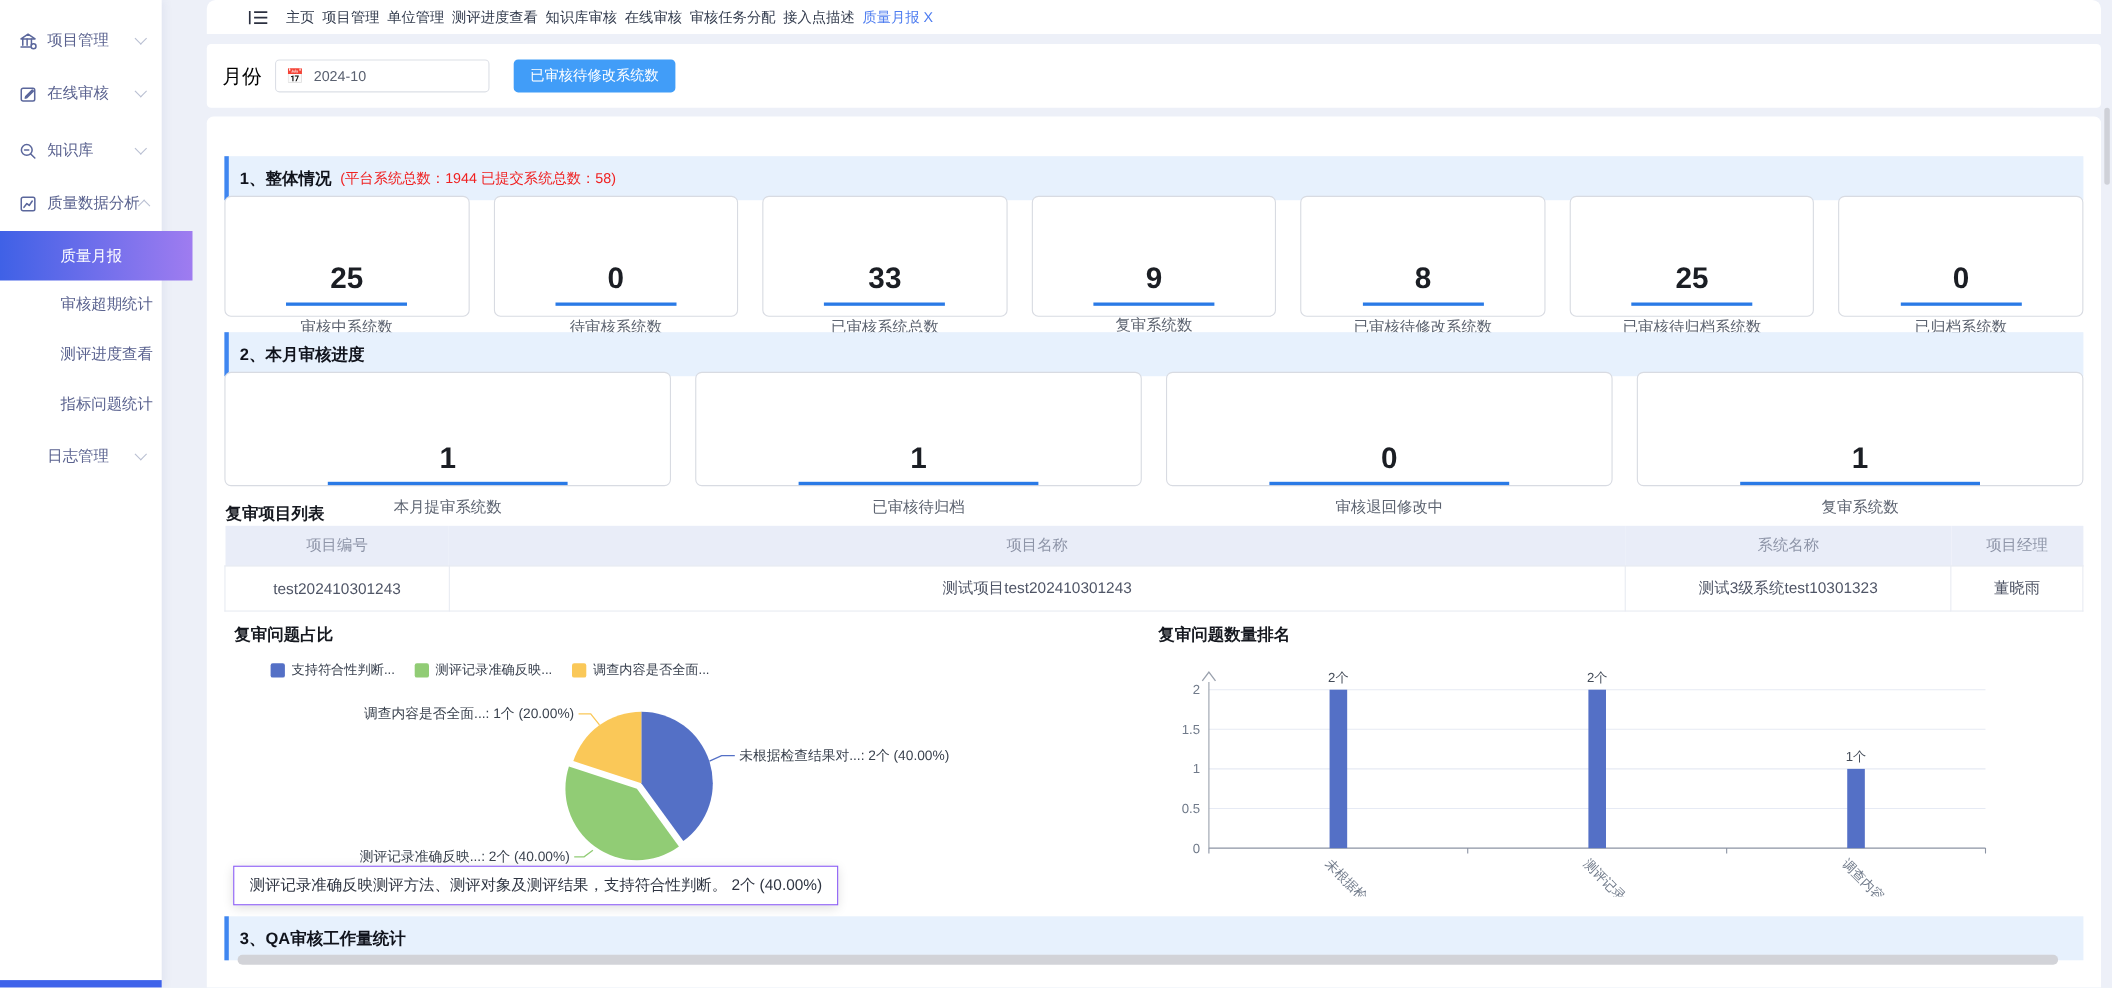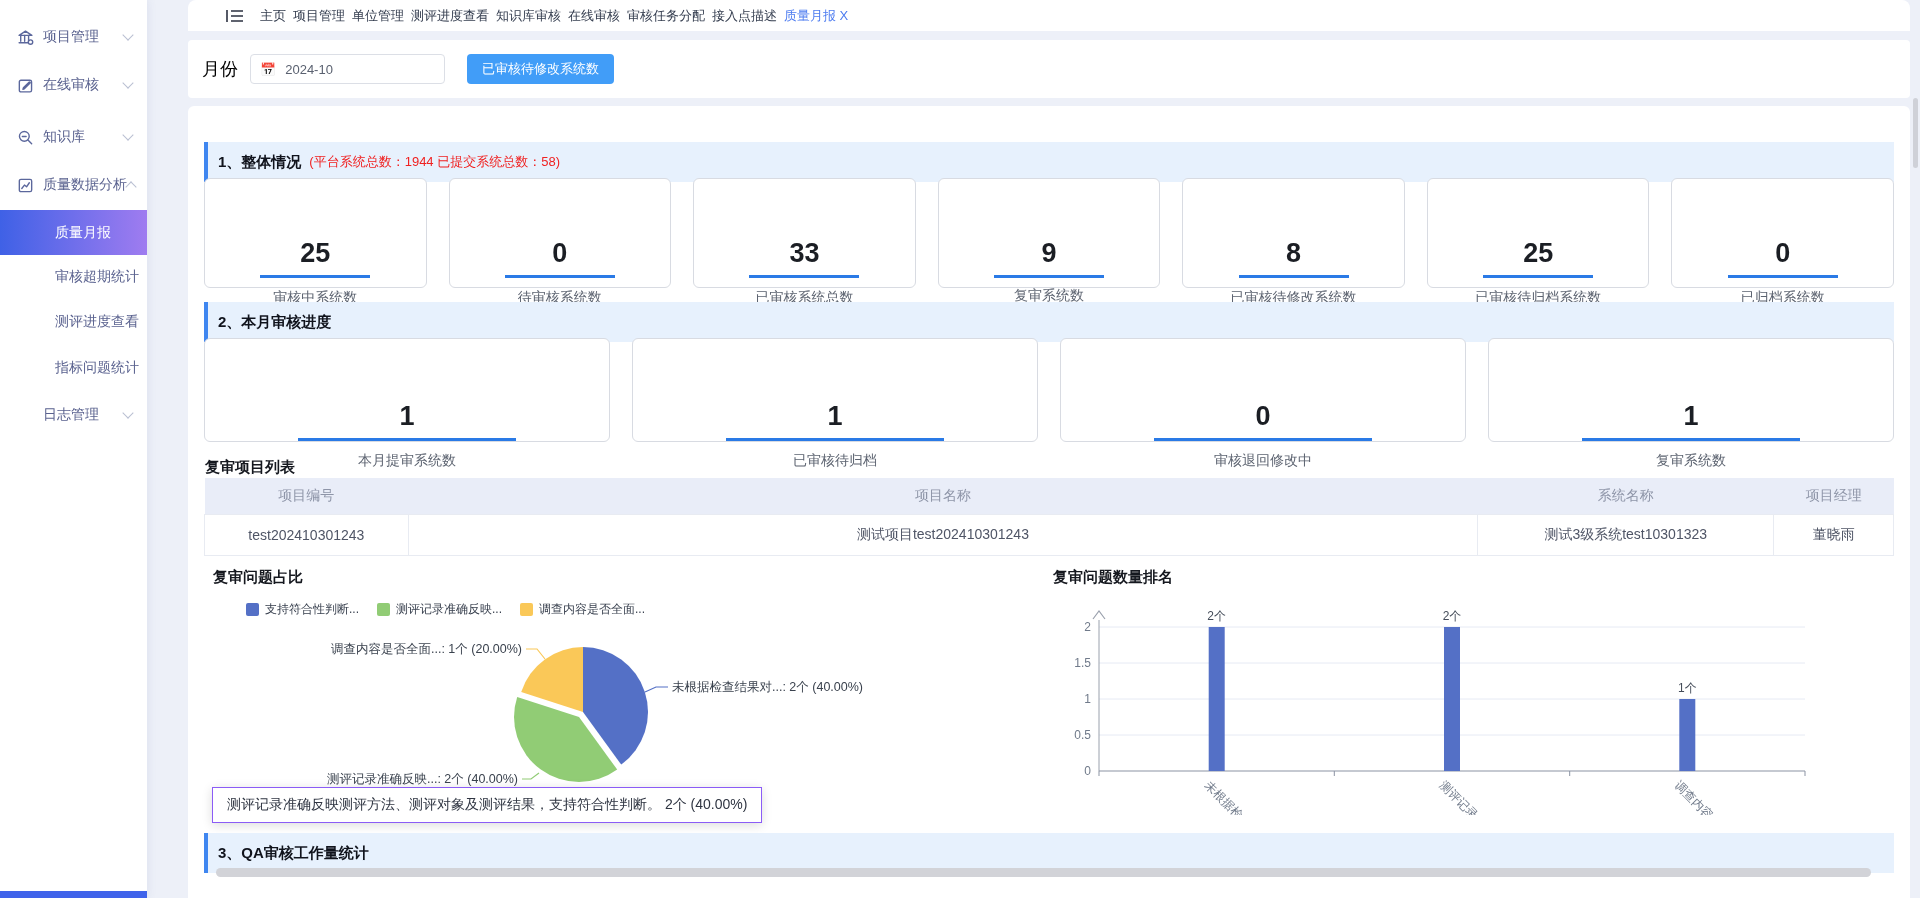--- a/index.html
+++ b/index.html
@@ -6,21 +6,21 @@
   .stage{position:relative;width:1920px;height:898px;background:#edf0f8;overflow:hidden;}
 
   
   .sidebar{position:absolute;left:0;top:0;width:147px;height:898px;background:#fff;box-shadow:2px 0 8px rgba(80,90,150,.08);}
   .side-item{position:absolute;left:0;width:147px;height:40px;display:flex;align-items:center;color:#5a628f;font-size:14px;cursor:pointer;}
   .side-item .icn{margin-left:17px;width:17px;height:17px;flex:0 0 auto;display:flex;align-items:center;}
   .side-item .lbl{margin-left:9px;flex:1;white-space:nowrap;}
   .chev{width:7px;height:7px;border-right:1.5px solid #b9bfd2;border-bottom:1.5px solid #b9bfd2;margin-right:15px;flex:0 0 auto;}
   .chev.down{transform:rotate(45deg);margin-top:-4px;}
   .chev.up{transform:rotate(-135deg);margin-top:4px;}
-  .sub-item{position:absolute;left:0;width:147px;height:40px;display:flex;align-items:center;color:#5a628f;font-size:14px;cursor:pointer;}
+  .sub-item{position:absolute;left:0;width:175px;height:40px;display:flex;align-items:center;color:#5a628f;font-size:14px;cursor:pointer;}
   .sub-item .lbl{margin-left:55px;white-space:nowrap;}
   .sub-item.active{height:45px;background:linear-gradient(90deg,#3f61e6,#9f7cf0);color:#fff;}
   .side-bottom-strip{position:absolute;left:0;top:891px;width:147px;height:7px;background:#3f63ea;}
 
   
   .topnav{position:absolute;left:188px;top:0;width:1722px;height:31px;background:#fff;border-radius:8px 8px 0 0;display:flex;align-items:center;}
   .burger{margin-left:38px;width:18px;height:14px;cursor:pointer;flex:0 0 auto;display:flex;align-items:center;}
   .tabs{display:flex;align-items:center;margin-left:16px;gap:7px;}
   .tab{font-size:13px;color:#333c4e;white-space:nowrap;cursor:pointer;}
   .tab.active{color:#4d7cf0;}

